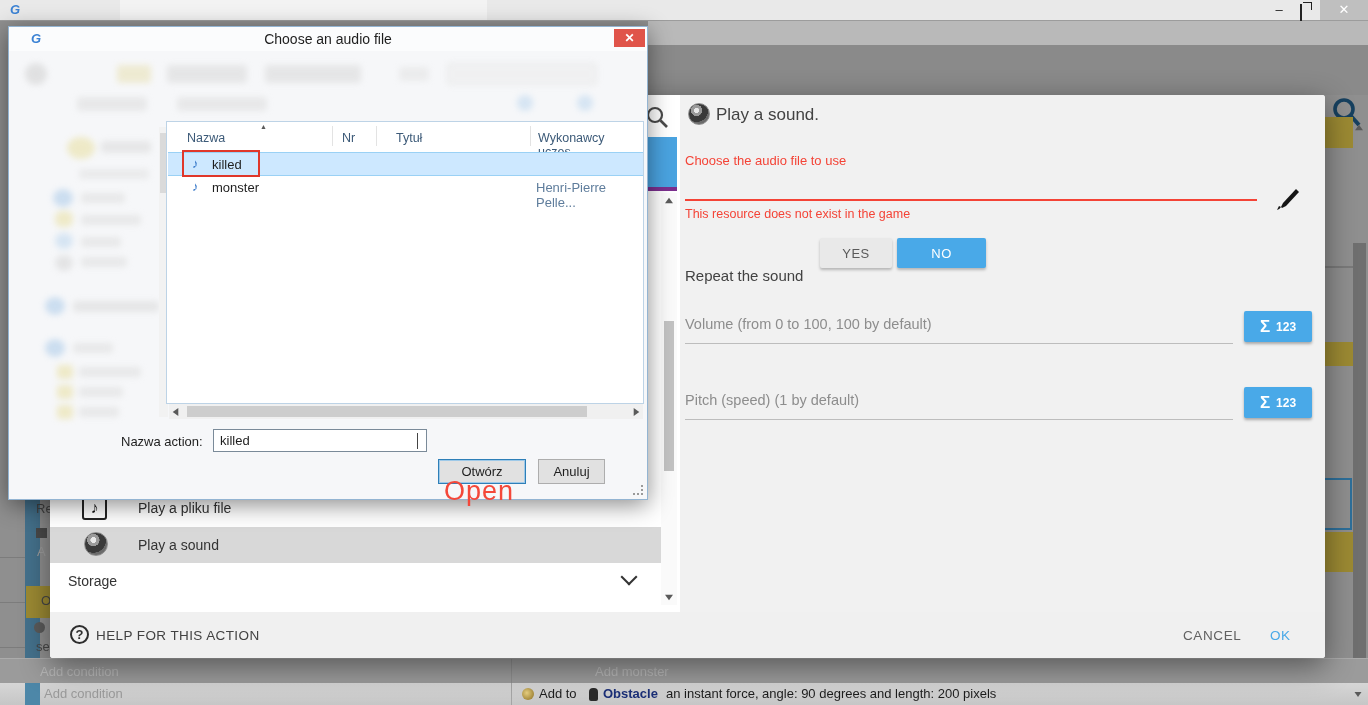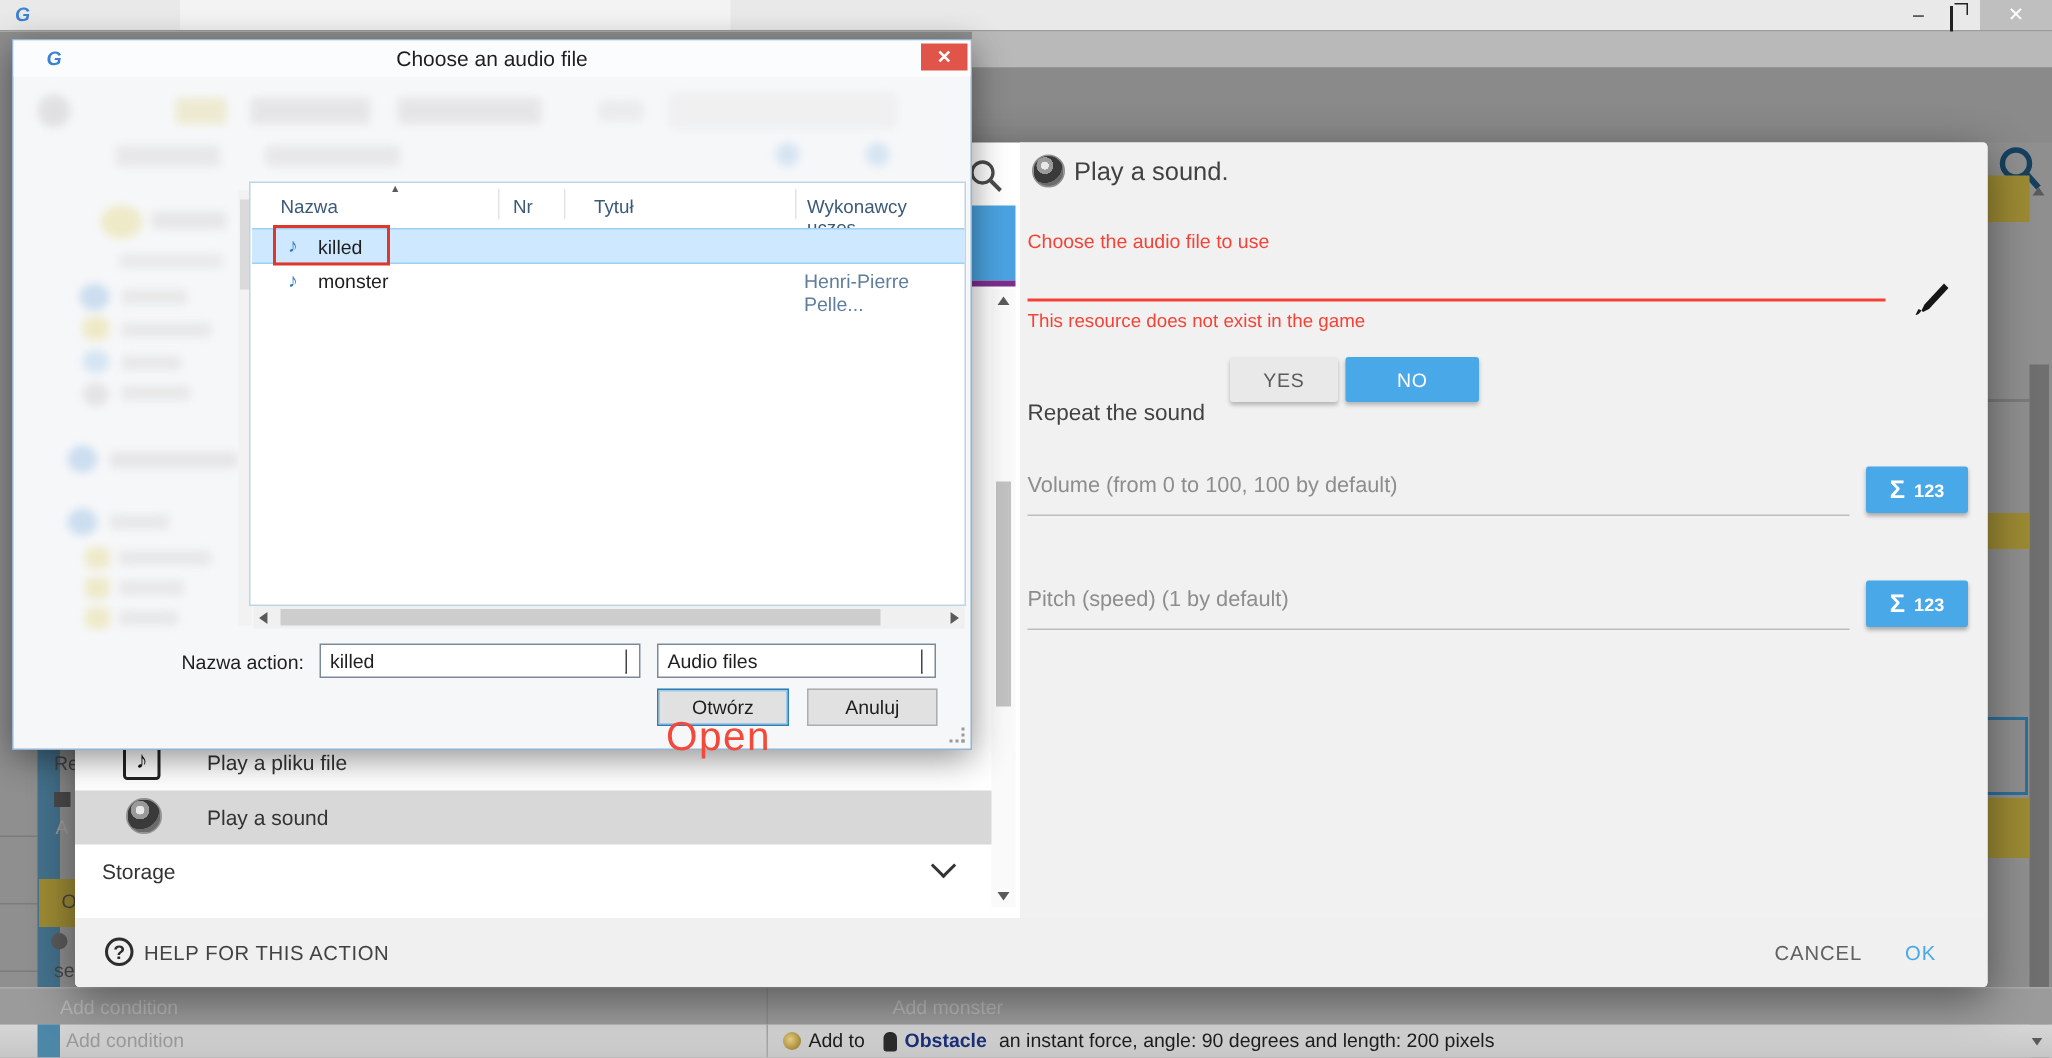--- a/index.html
+++ b/index.html
@@ -371,25 +371,21 @@
       <div class="tri-left" style="position:absolute;left:3px;top:3px;transform:scale(.8);"></div>
       <div class="hsb-thumb" style="position:absolute;left:18px;top:2px;width:400px;height:11px;"></div>
       <div class="tri-right" style="position:absolute;right:3px;top:3px;transform:scale(.8);"></div>
     </div>
 
     <span class="abs fd-label" style="left:112px;top:407px;">Nazwa action:</span>
     <div class="abs combo" style="left:204px;top:402px;width:214px;height:23px;">
       <span class="val">killed</span>
       <span class="dd"><span class="combo-chev"></span></span>
     </div>
-    <div class="abs combo" style="left:429px;top:402px;width:186px;height:23px;">
-      <span class="val">Audio files</span>
-      <span class="dd"><span class="combo-chev"></span></span>
-    </div>
 
     <div class="abs winbtn2 default" style="left:429px;top:432px;width:88px;height:25px;line-height:23px;">Otwórz</div>
-    <div class="abs winbtn2" style="left:529px;top:432px;width:87px;height:25px;line-height:23px;">Anuluj</div>
+    <div class="abs winbtn2" style="left:529px;top:432px;width:67px;height:25px;line-height:23px;">Anuluj</div>
     <div class="abs grip" style="left:624px;top:458px;"></div>
   </div>
 
   <span class="abs annot-open" style="left:444px;top:476px;z-index:30;">Open</span>
 
 </div>
 
 </body></html>

